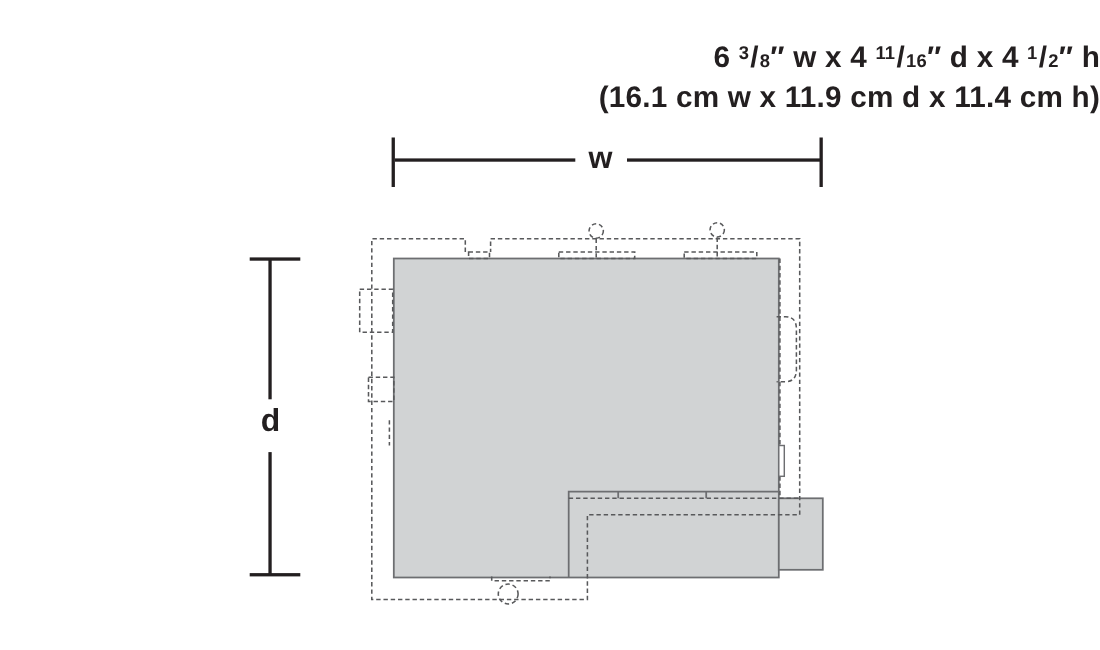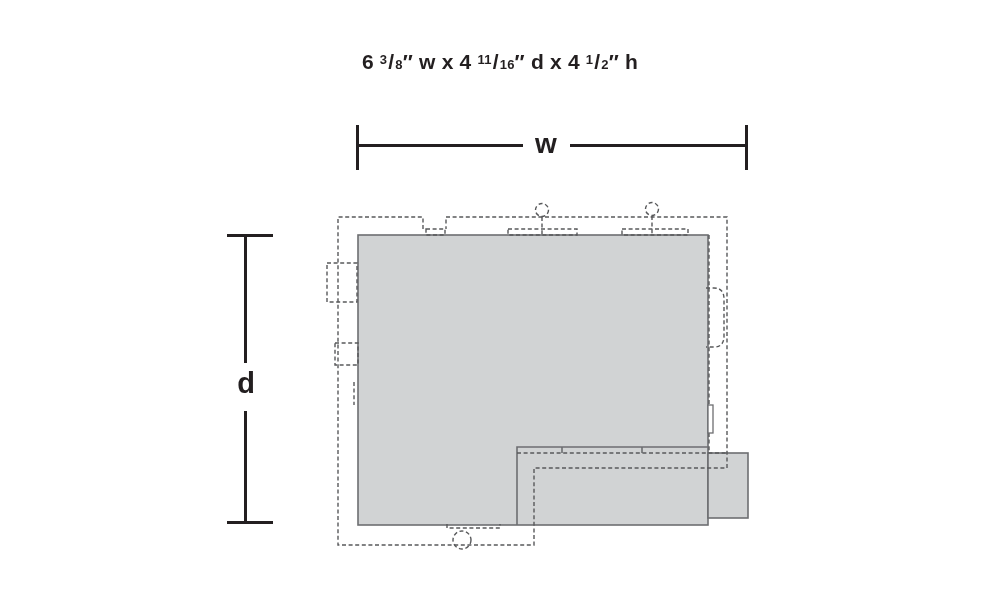--- a/index.html
+++ b/index.html
@@ -9,22 +9,22 @@
     --dashed-stroke:#58595b;
     --background:#ffffff;
   }
   *{margin:0;padding:0;box-sizing:border-box;}
   html,body{width:1000px;height:591px;overflow:hidden;background:var(--background);}
   body{font-family:"Liberation Sans","DejaVu Sans",sans-serif;color:var(--ink);position:relative;}
 
   .stage{position:absolute;left:0;top:0;width:1000px;height:591px;}
 
   
-  .header{position:absolute;left:0;top:44px;width:1000px;text-align:center;
-          font-weight:600;font-size:21px;line-height:32px;letter-spacing:.2px;}
+  .header{position:absolute;left:0;top:33px;width:1000px;text-align:right;
+          font-weight:600;font-size:27px;line-height:32px;letter-spacing:.2px;}
   .header .sup{font-size:.62em;vertical-align:.42em;}
   .header .den{font-size:.62em;}
   .header .slash{font-size:1em;margin:0 1px;}
 
   
   .dim{position:absolute;background:var(--ink);}
   .dim-label{position:absolute;text-align:center;font-weight:600;color:var(--ink);}
   #w-label{left:517px;top:128px;width:58px;font-size:28px;}
   #d-label{left:217px;top:367px;width:58px;font-size:29px;}
 
@@ -35,20 +35,21 @@
   .dash{fill:none;stroke:var(--dashed-stroke);stroke-width:1.4;stroke-dasharray:4 2.6;}
   .bracket{fill:var(--background);stroke:var(--footprint-stroke);stroke-width:1.3;}
 </style>
 </head>
 <body>
 
 <div class="stage">
 
   <div class="header">
     <div><span>6 </span><span class="sup">3</span><span class="slash">/</span><span class="den">8</span><span>″ w x 4 </span><span class="sup">11</span><span class="slash">/</span><span class="den">16</span><span>″ d x 4 </span><span class="sup">1</span><span class="slash">/</span><span class="den">2</span><span>″ h</span></div>
+    <div>(16.1 cm w x 11.9 cm d x 11.4 cm h)</div>
   </div>
 
   <div>
     <div class="dim" style="left:356px;top:125px;width:3px;height:45px;"></div>
     <div class="dim" style="left:745px;top:125px;width:3px;height:45px;"></div>
     <div class="dim" style="left:359px;top:144px;width:164px;height:2.5px;"></div>
     <div class="dim" style="left:570px;top:144px;width:176px;height:2.5px;"></div>
     <div class="dim-label" id="w-label">w</div>
   </div>
 

